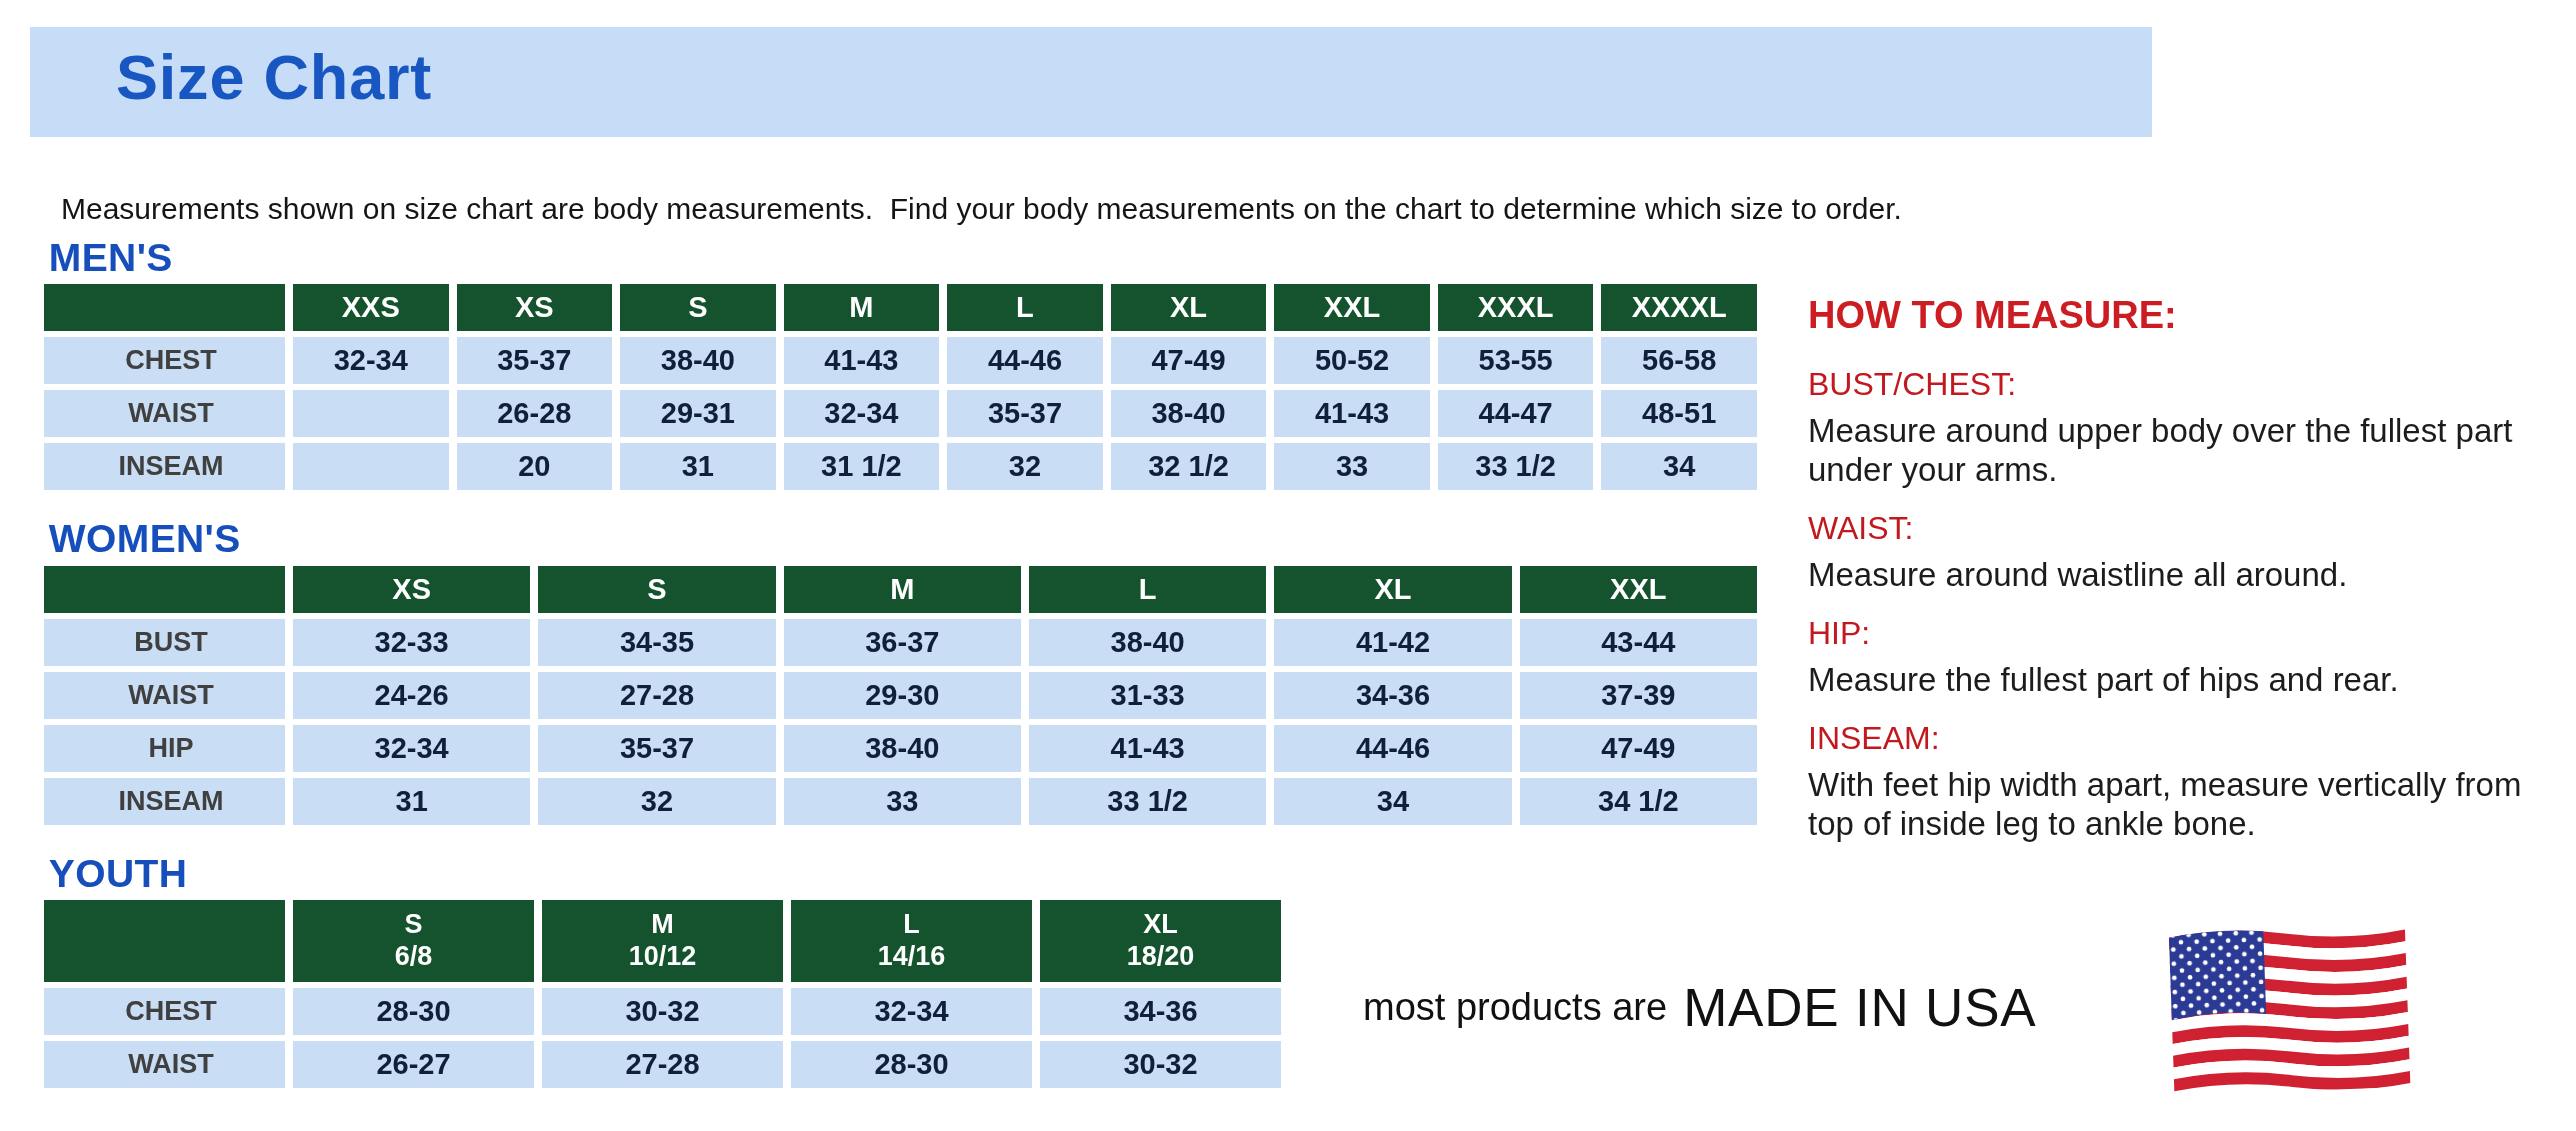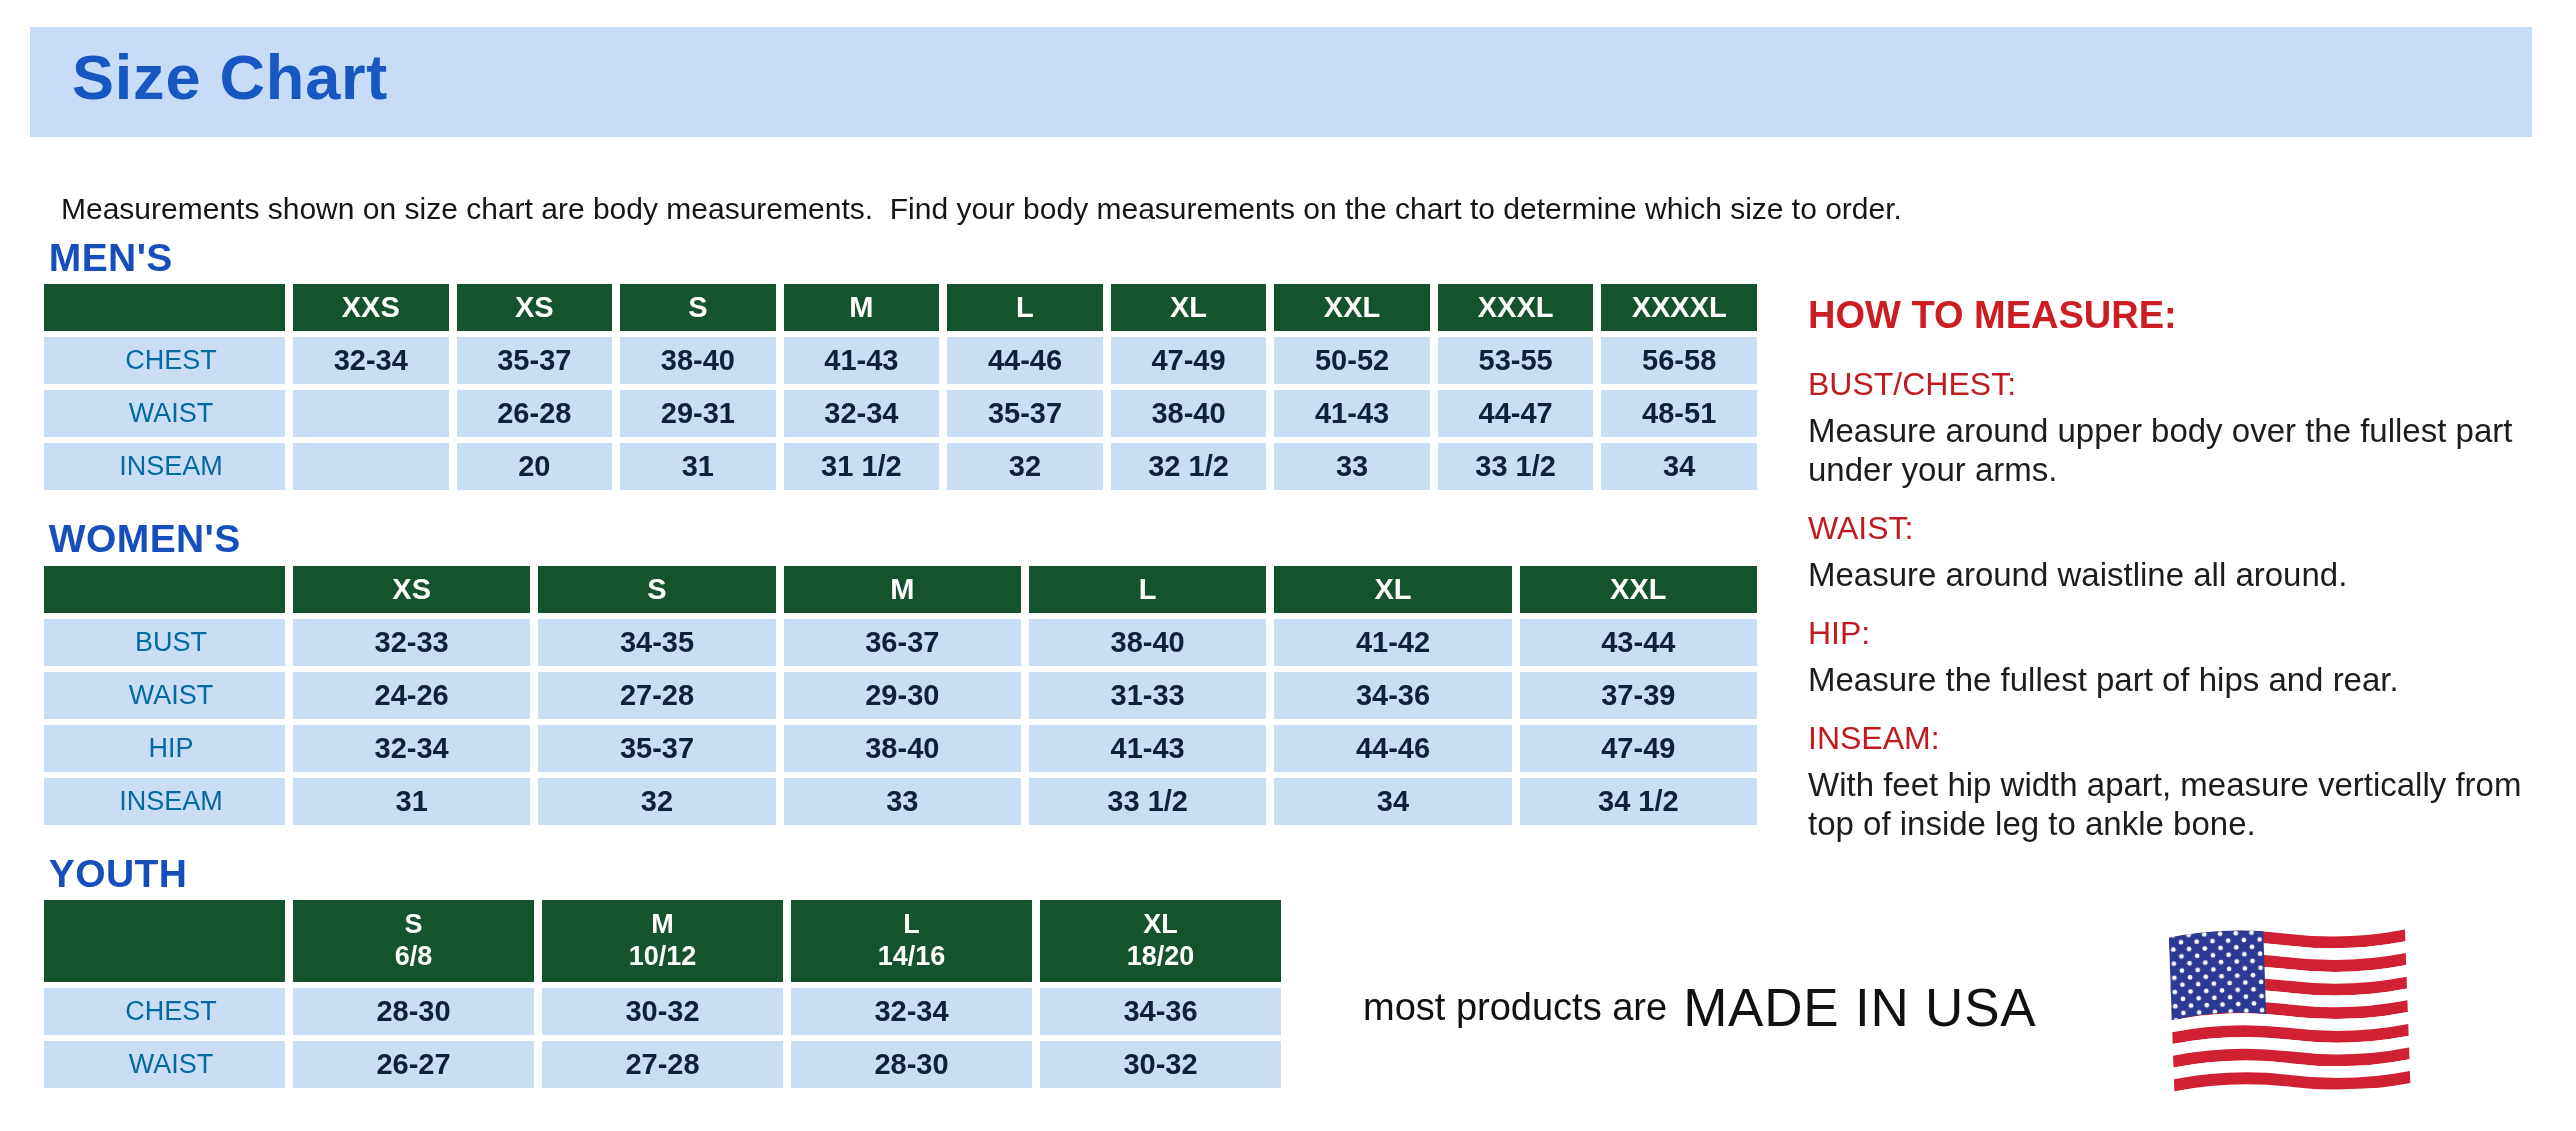--- a/index.html
+++ b/index.html
@@ -7,22 +7,23 @@
   body {
     width:2576px; height:1132px;
     position:relative; overflow:hidden;
     font-family:"Liberation Sans", sans-serif;
     color:#1b1b1b;
   }
 
   
   .banner {
     position:absolute; left:30px; top:26.5px;
-    width:2502px; height:110px;
+    width:2122px; height:110px;
     background:#c7dcf6;
+    padding-left:44px;
   }
   .banner h1 {
     padding:14.4px 0 0 42px;
     font-size:63px; font-weight:bold;
     color:#1857c2; letter-spacing:0.8px;
   }
 
   
   .intro {
     position:absolute; left:61px; top:152px;
@@ -50,22 +51,22 @@
     height:47px; text-align:center; vertical-align:middle;
     overflow:hidden;
   }
   table.size-table thead th {
     background:#14532d; color:#ffffff;
     font-size:29px; font-weight:bold;
   }
   table.youth thead th { height:82px; line-height:1.18; font-size:27px; }
   table.size-table th.corner { width:241px; }
   table.size-table tbody th.rowlabel {
-    background:#c9ddf4; color:#0369a1;
-    font-size:27px; font-weight:normal;padding-left:13px;
+    background:#c9ddf4; color:#404040;
+    font-size:27px; font-weight:bold;padding-left:13px;
   }
   table.size-table td {
     background:#c9ddf4; color:#10203c;
     font-size:29px; font-weight:bold;text-align:center;
   }
 
   
   .measure { position:absolute; left:1808px; top:294px; width:762px; }
   .measure h2 {
     font-size:38px; font-weight:bold; color:#cc1d23; margin-bottom:29px;

